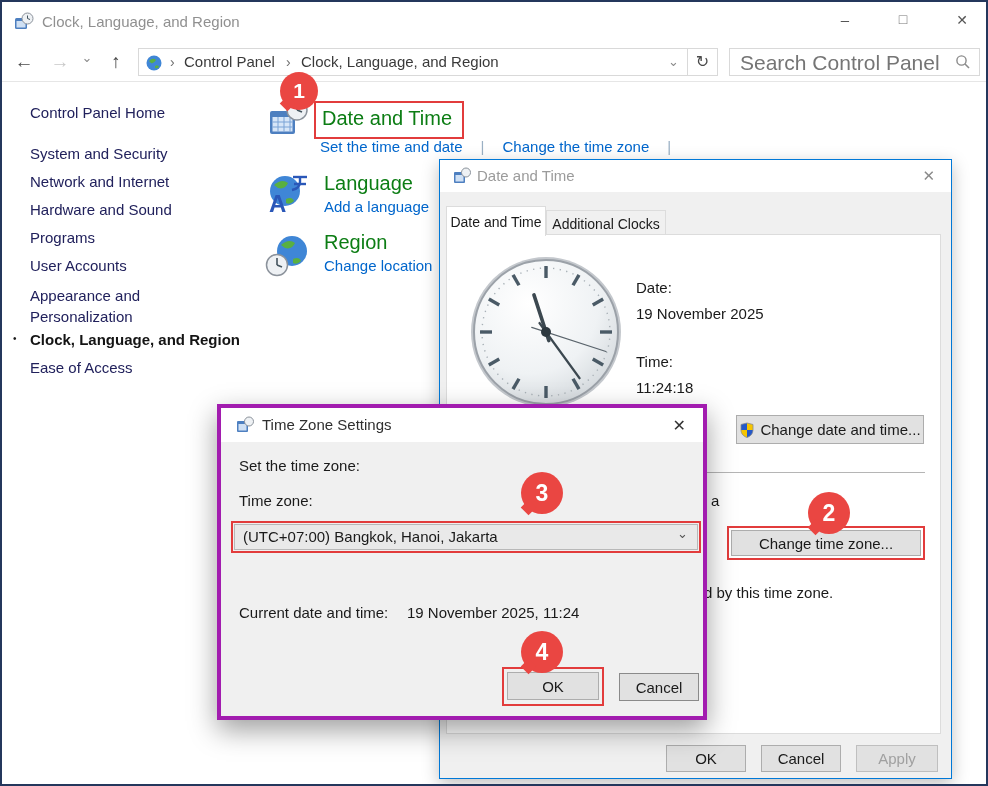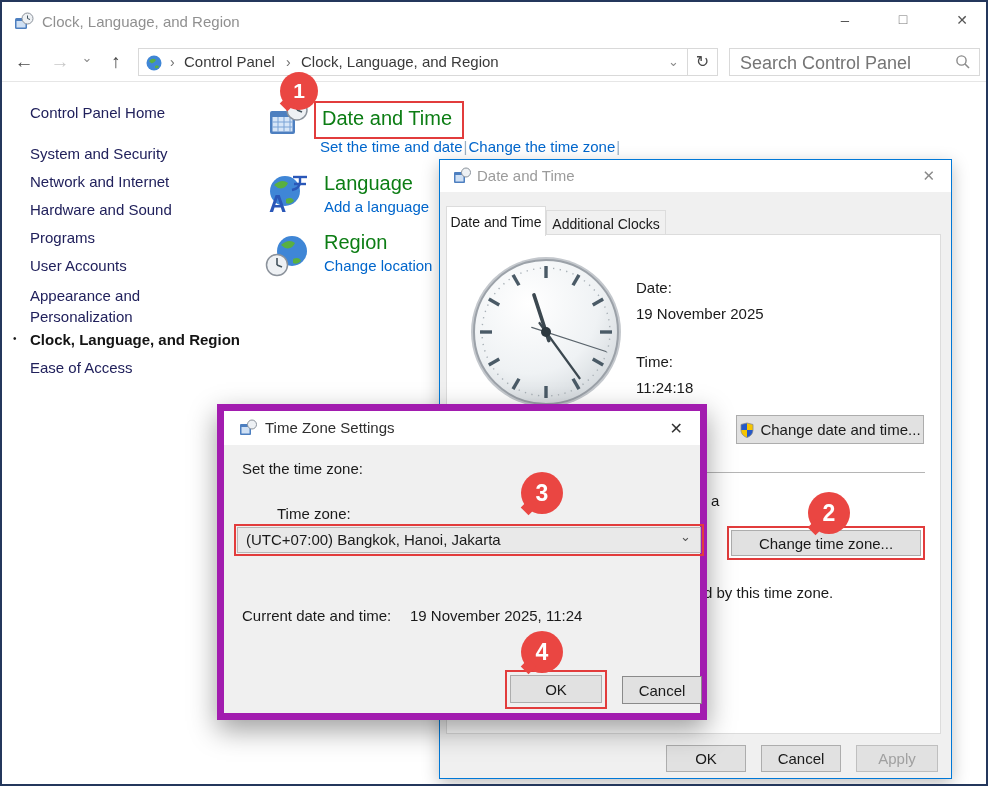--- a/index.html
+++ b/index.html
@@ -69,21 +69,21 @@
     </div>
     <span class="abs crumbsep" style="left:31px;top:0;">›</span>
     <span class="abs crumb" style="left:45px;top:0;">Control Panel</span>
     <span class="abs crumbsep" style="left:147px;top:0;">›</span>
     <span class="abs crumb" style="left:162px;top:0;">Clock, Language, and Region</span>
     <span class="abs" style="right:8px;top:0;font-size:13px;color:#8a8a8a;line-height:26px;">⌄</span>
   </div>
   <div class="abs boxfield" style="left:685px;top:46px;width:31px;height:28px;text-align:center;line-height:26px;font-size:16px;color:#4a4a4a;">↻</div>
 
   <div class="abs boxfield" style="left:727px;top:46px;width:251px;height:28px;">
-    <input class="abs" style="left: 8px; top: 2px; width: 200px; height: 22px; border: none; outline: none; font-size: 18px; color: #c2410c; font-family: inherit;" placeholder="Search Control Panel">
+    <input class="abs" style="left: 8px; top: 2px; width: 200px; height: 22px; border: none; outline: none; font-size: 21px; color: #c2410c; font-family: inherit;" placeholder="Search Control Panel">
     <span class="abs" style="right:8px;top:5px;width:16px;height:16px;">
       <svg width="16" height="16" viewBox="0 0 16 16">
         <circle cx="6.5" cy="6.5" r="4.6" fill="none" stroke="#8a8a8a" stroke-width="1.4"></circle>
         <line x1="10" y1="10" x2="14" y2="14" stroke="#8a8a8a" stroke-width="1.6"></line>
       </svg>
     </span>
   </div>
 
   <div class="abs side-link" style="left:28px;top:102px;text-align:right;">Control Panel Home</div>
   <div class="abs side-link" style="left:28px;top:143px;">System and Security</div>
@@ -107,21 +107,21 @@
           <line x1="16" y1="19" x2="16" y2="33.5"></line>
           <line x1="22" y1="19" x2="22" y2="33.5"></line>
       </g>
       <circle cx="29" cy="12" r="10" fill="#eef1f4" stroke="#8b929b" stroke-width="1.5"></circle>
       <line x1="29" y1="12" x2="29" y2="5.5" stroke="#44545e" stroke-width="1.6"></line>
       <line x1="29" y1="12" x2="34" y2="14" stroke="#44545e" stroke-width="1.6"></line>
     </svg>
   </div>
   <div class="redbox" style="left:312px;top:99px;width:150px;height:38px;z-index:5;"></div>
   <div class="abs heading" style="left:320px;top:105px;">Date and Time</div>
-  <div class="abs" style="left:318px;top:136px;display:flex;gap:1px;align-items:flex-start;">
+  <div class="abs" style="left:318px;top:136px;display:flex;gap:18px;align-items:flex-start;">
     <span class="bluelink">Set the time and date</span>
     <span class="linksep">|</span>
     <span class="bluelink">Change the time zone</span>
     <span class="linksep">|</span>
   </div>
 
   <div class="abs" style="left:264px;top:168px;width:46px;height:46px;">
     <svg width="46" height="46" viewBox="0 0 46 46">
       <circle cx="19" cy="21" r="15" fill="#3f86d6"></circle>
       <path d="M8 15 q8 -7 14 -2 q-3 7 -10 5 z" fill="#59b041"></path>
@@ -246,35 +246,35 @@
       <span>OK</span>
     </div>
     <div class="btn" style="left:321px;top:585px;width:80px;height:27px;">
       <span>Cancel</span>
     </div>
     <div class="btn" style="left:416px;top:585px;width:82px;height:27px;color:#a0a0a0;border-color:#bfbfbf;">
       <span>Apply</span>
     </div>
   </div>
 
-  <div class="dialog" style="left:215px;top:402px;width:490px;height:316px;border:7px solid #a21caf;box-shadow:0 10px 26px rgba(0,0,0,0.38);z-index:30;">
+  <div class="dialog" style="left:215px;top:402px;width:490px;height:316px;border:4px solid #a21caf;box-shadow:0 10px 26px rgba(0,0,0,0.38);z-index:30;">
     <div class="abs" style="left:0;top:0;right:0;height:34px;background:#fff;">
       <span class="abs" style="left:15px;top:8px;width:18px;height:18px;">
         <svg width="18" height="18" viewBox="0 0 18 18">
           <rect x="1" y="5" width="11" height="11" rx="1" fill="#4d7fc0"></rect>
           <rect x="2.5" y="8" width="8" height="6.5" fill="#cfe0f4"></rect>
           <circle cx="13" cy="5.5" r="4.5" fill="#eef1f4" stroke="#8b929b"></circle>
         </svg>
       </span>
       <span class="abs dlg-title" style="left:41px;top:8px;color:#2f2f2f;">Time Zone Settings</span>
       <span class="abs closex" style="right:17px;top:8px;font-size:16px;color:#333;">✕</span>
     </div>
 
     <div class="abs lbl" style="left:18px;top:49px;">Set the time zone:</div>
-    <div class="abs lbl" style="left:18px;top:94px;margin-left:35px;">Time zone:</div>
+    <div class="abs lbl" style="left:18px;top:84px;">Time zone:</div>
 
     <div class="redbox" style="left:10px;top:113px;width:470px;height:32px;z-index:3;"></div>
     <div class="abs" style="left:13px;top:116px;width:464px;height:26px;background:#e9e9e9;border:1px solid #b8b8b8;box-sizing:border-box;">
       <span class="abs lbl" style="left:8px;top:3px;">(UTC+07:00) Bangkok, Hanoi, Jakarta</span>
       <span class="abs" style="right:9px;top:1px;font-size:13px;color:#555;">⌄</span>
     </div>
 
     <div class="abs lbl" style="left:18px;top:196px;">Current date and time:</div>
     <div class="abs lbl" style="left:186px;top:196px;">19 November 2025, 11:24</div>
 

